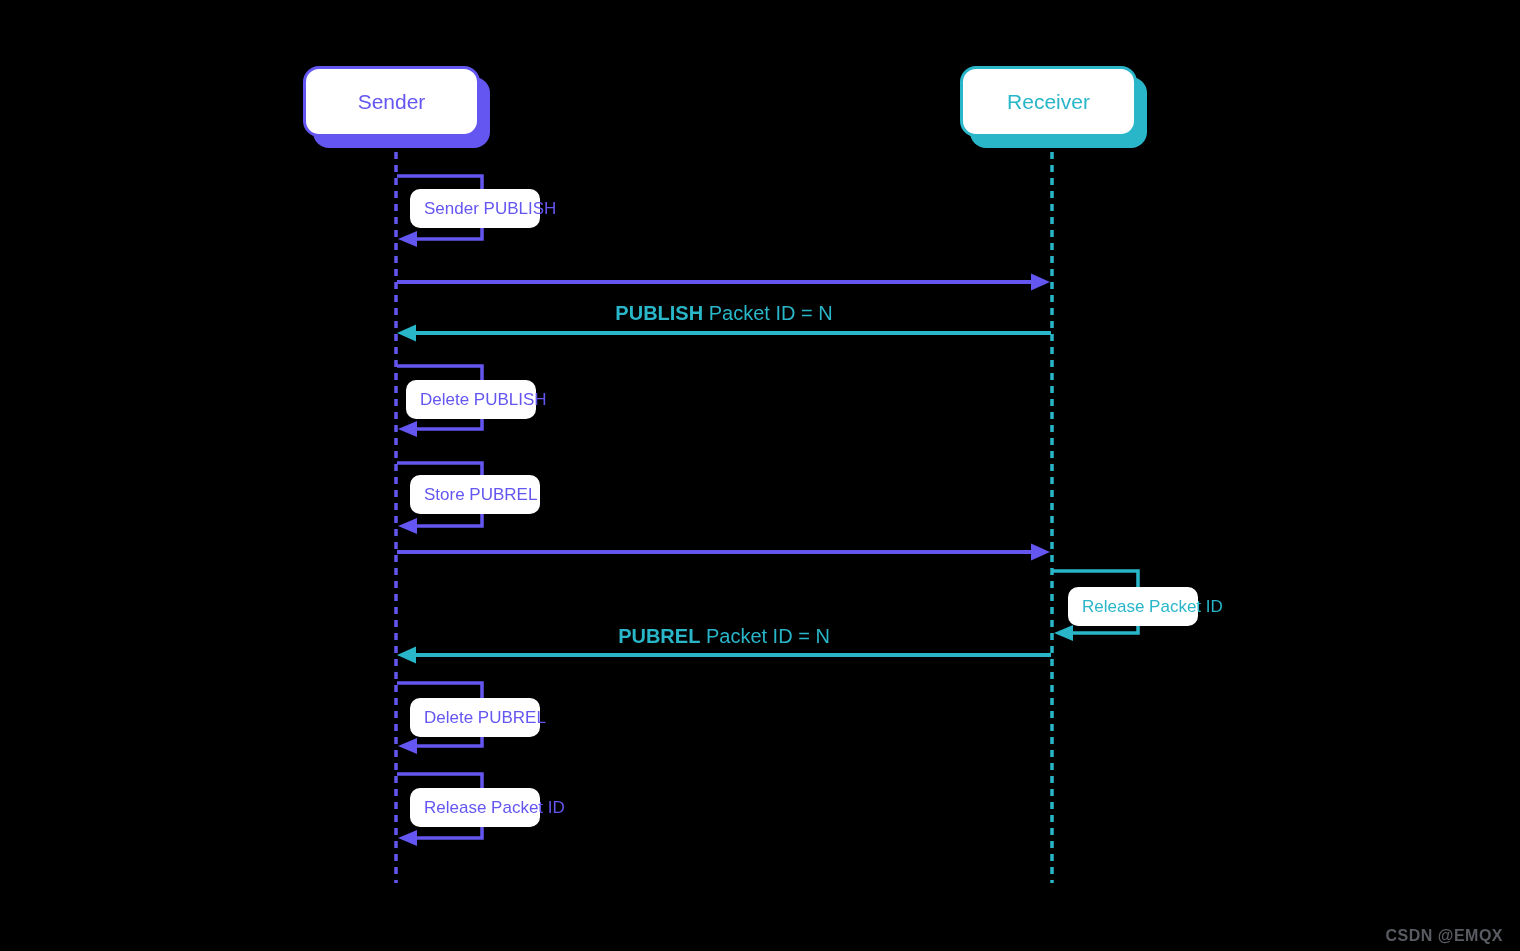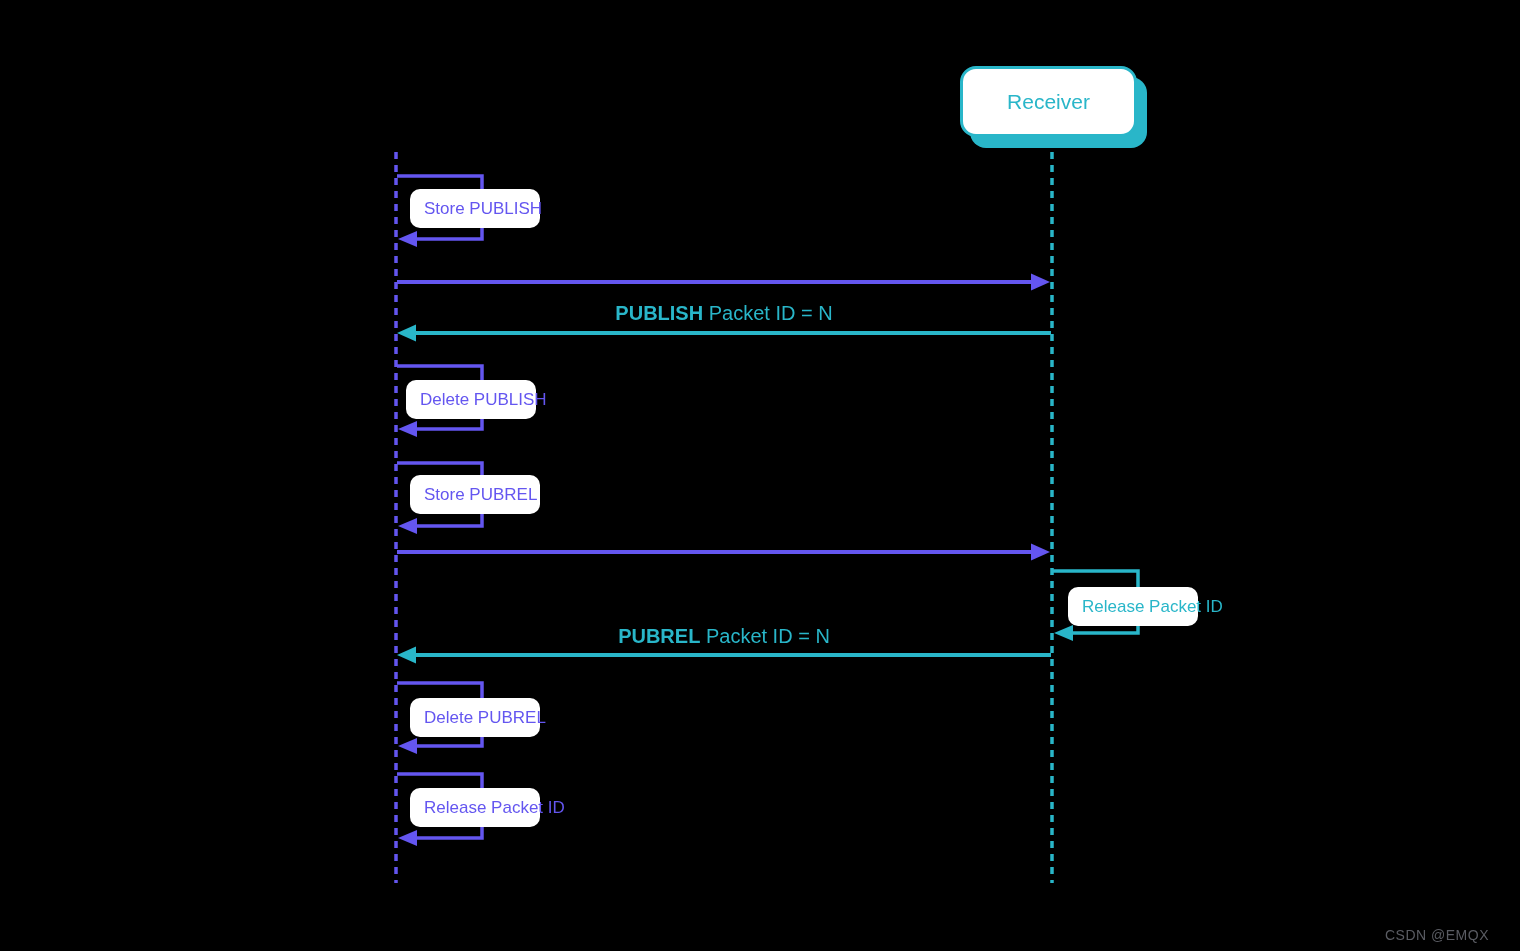--- a/index.html
+++ b/index.html
@@ -57,24 +57,25 @@
     font-size:20px;
     line-height:24px;
     color:var(--purple);
     white-space:nowrap;
   }
   .msg-label.teal{color:var(--teal);}
   .msg-label .msg-name{font-weight:bold;}
 
   #watermark{
     position:absolute;
-    right:31px;top:927px;
-    font-size:14px;
+    right:17px;top:927px;
+    font-size:16px;
     letter-spacing:0.5px;
     color:#5a5c63;
+    font-weight:bold;
   }
 </style>
 </head>
 <body>
 
 <div id="canvas">
 
   <svg id="wires" viewBox="0 0 1520 951" xmlns="http://www.w3.org/2000/svg">
 
     <line x1="396" y1="152" x2="396" y2="883" stroke="#6456F0" stroke-width="3.5" stroke-dasharray="7 6"></line>
@@ -104,25 +105,28 @@
     <line x1="1051" y1="655" x2="415" y2="655" stroke="#29B6C9" stroke-width="4"></line>
     <polygon points="397,655 416,646.5 416,663.5" fill="#29B6C9"></polygon>
 
     <path d="M397 683 H482 V746 H417" fill="none" stroke="#6456F0" stroke-width="3.5"></path>
     <polygon points="398,746 417,738 417,754" fill="#6456F0"></polygon>
 
     <path d="M397 774 H482 V838 H417" fill="none" stroke="#6456F0" stroke-width="3.5"></path>
     <polygon points="398,838 417,830 417,846" fill="#6456F0"></polygon>
   </svg>
 
+  <div id="sender-box" class="actor-box">
+    <span>Sender</span>
+  </div>
   <div id="receiver-box" class="actor-box teal">
     <span>Receiver</span>
   </div>
 
-  <div class="self-label" style="left:410px;top:189px;">Store PUBLISH</div>
+  <div class="self-label" style="left:410px;top:189px;">Sender PUBLISH</div>
   <div class="self-label" style="left:406px;top:380px;">Delete PUBLISH</div>
   <div class="self-label" style="left:410px;top:475px;">Store PUBREL</div>
   <div class="self-label teal" style="left:1068px;top:587px;">Release Packet ID</div>
   <div class="self-label" style="left:410px;top:698px;">Delete PUBREL</div>
   <div class="self-label" style="left:410px;top:788px;">Release Packet ID</div>
 
   <div class="msg-label teal" style="top:301px;">
     <span class="msg-name">PUBLISH</span><span> Packet ID = N</span>
   </div>
   <div class="msg-label teal" style="top:624px;">

